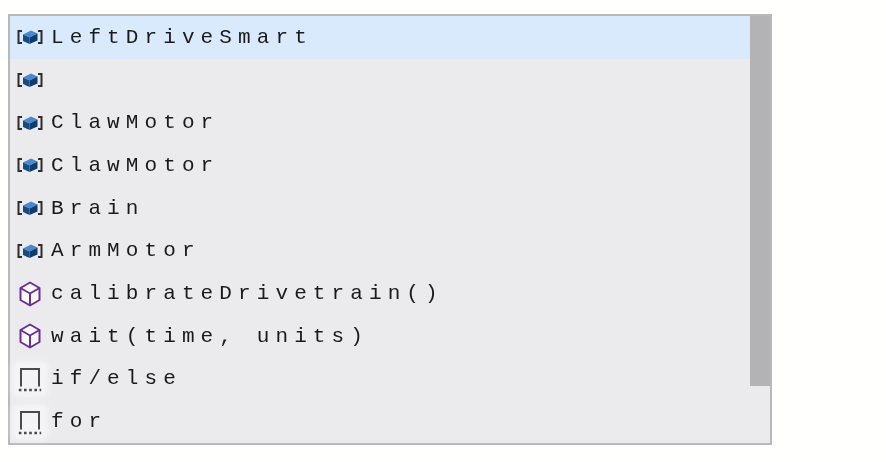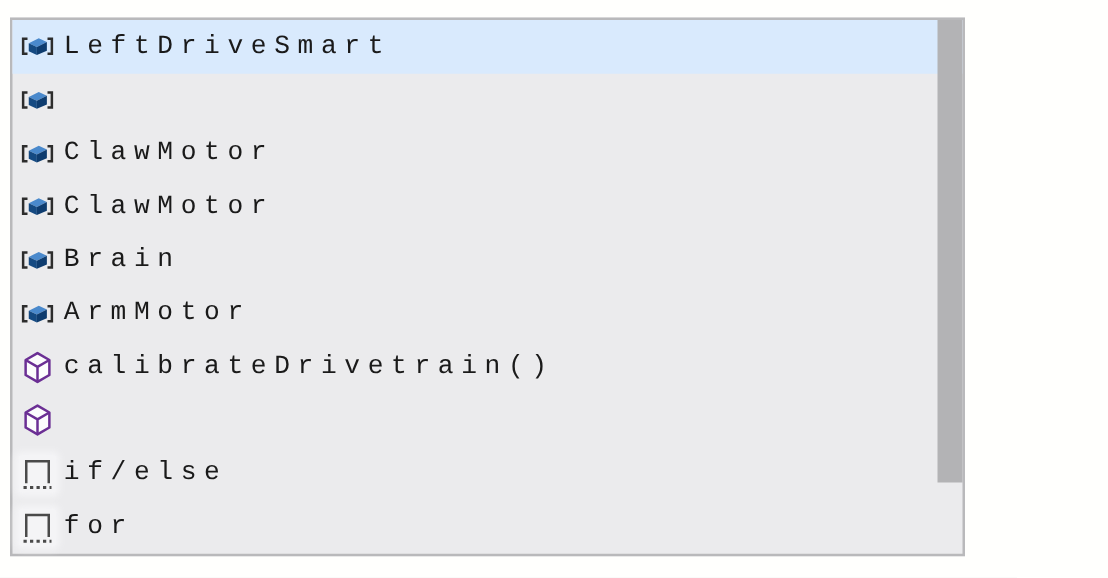--- a/index.html
+++ b/index.html
@@ -162,20 +162,21 @@
       <span class="label">calibrateDrivetrain()</span>
     </div>
 
     <div class="row">
       <span class="icon-box">
         <svg width="24" height="26" viewBox="0 0 24 26">
           <polygon points="12,1.5 21.5,7 21.5,19 12,24.5 2.5,19 2.5,7" fill="#fcfcfd" stroke="#6b2f94" stroke-width="2" stroke-linejoin="round"></polygon>
           <path d="M2.5,7 L12,12.5 L21.5,7 M12,12.5 V24.5" fill="none" stroke="#6b2f94" stroke-width="2" stroke-linejoin="round"></path>
         </svg>
       </span>
+      <span class="label">wait(time, units)</span>
     </div>
 
 
     <div class="row">
       <span class="icon-box glow">
         <svg width="24" height="26" viewBox="0 0 24 26">
           <path d="M3,20.5 V3 H21 V20.5" fill="none" stroke="#4a4a4a" stroke-width="2"></path>
           <line x1="0.8" y1="24" x2="23.2" y2="24" stroke="#4a4a4a" stroke-width="2.4" stroke-dasharray="2.6 2.6"></line>
         </svg>
       </span>

